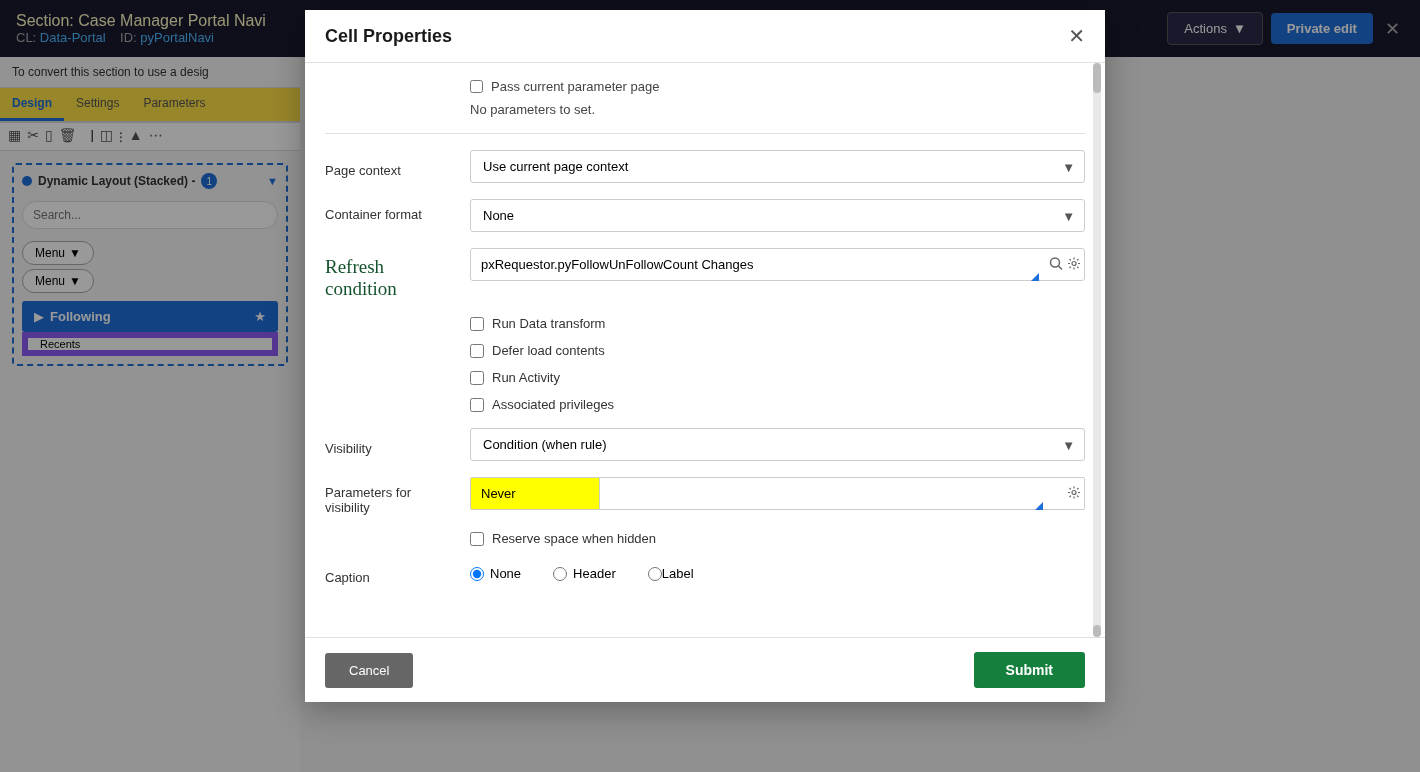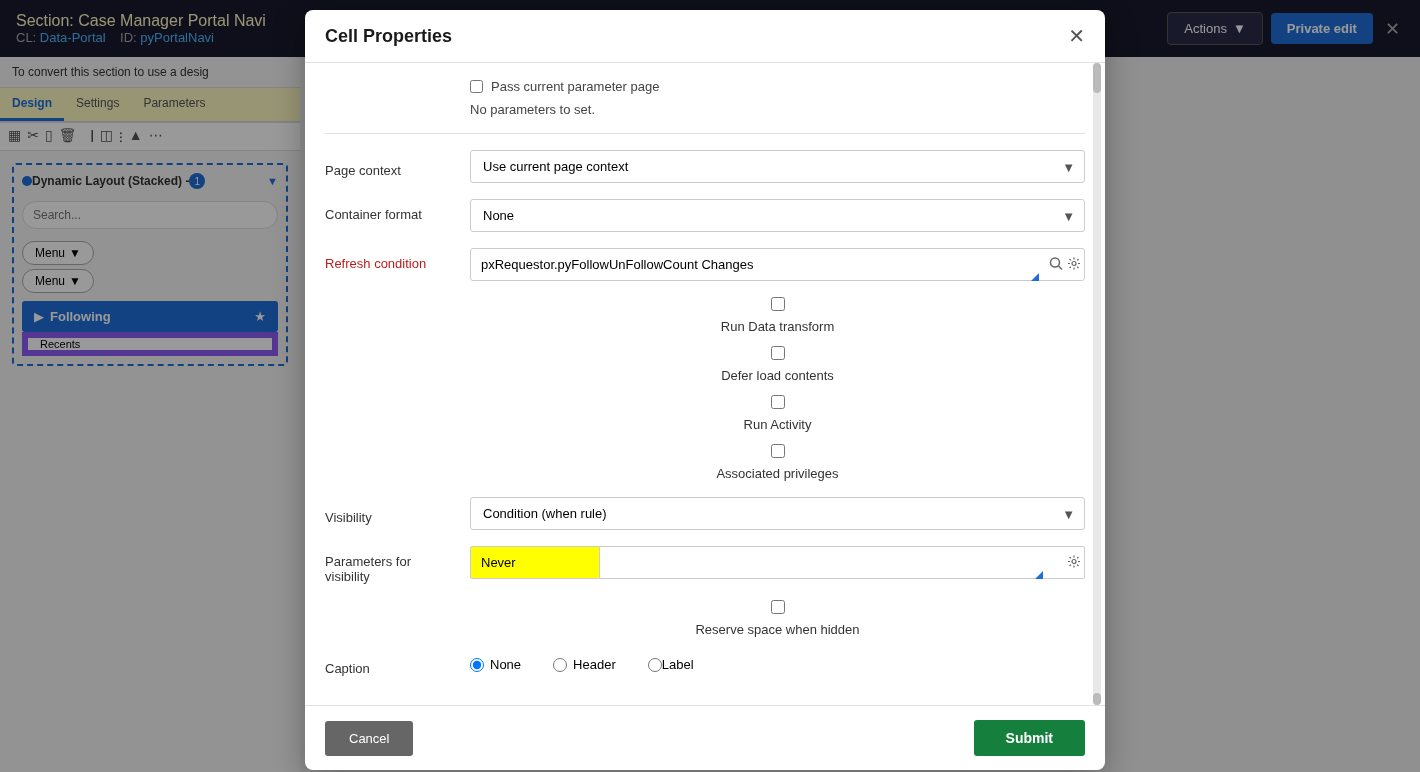--- a/index.html
+++ b/index.html
@@ -48,21 +48,21 @@
 
     
     .modal-overlay {
       position: absolute; top: 0; left: 0; width: 1420px; height: 772px;
       background: rgba(0,0,0,0.4); z-index: 100;
     }
 
     
     .modal {
       position: absolute; top: 10px; left: 305px; width: 800px;
-      background: #fff; border-radius: 8px; box-shadow: 0 8px 32px rgba(0,0,0,0.3);
+      background: #fff; border-radius: 0; box-shadow: 0 8px 32px rgba(0,0,0,0.3);
       z-index: 200; display: flex; flex-direction: column;
       max-height: 760px;
     }
     .modal-header {
       display: flex; align-items: center; justify-content: space-between;
       padding: 14px 20px; border-bottom: 1px solid #e0e0e0; flex-shrink: 0;
     }
     .modal-title { font-size: 18px; font-weight: bold; color: #1a1a1a; }
     .modal-close-btn { background: none; border: none; font-size: 20px; cursor: pointer; color: #555; }
 
@@ -88,21 +88,21 @@
 
     
     .input-with-icon { position: relative; width: 100%; }
     .input-with-icon input {
       width: 100%; padding: 8px 40px 8px 10px; border: 1px solid #ccc; border-radius: 3px; font-size: 13px;
     }
     .input-icons { position: absolute; right: 8px; top: 50%; transform: translateY(-50%); display: flex; gap: 4px; }
     .input-icon-btn { background: none; border: none; cursor: pointer; color: #888; font-size: 14px; }
 
     
-    .checkbox-row { display: flex; align-items: center; gap: 8px; margin-bottom: 12px; margin-left: 145px; flex-direction: column; }
+    .checkbox-row { display: flex; align-items: center; gap: 8px; margin-bottom: 12px; margin-left: 145px; }
     .checkbox-row input[type="checkbox"] { width: 14px; height: 14px; cursor: pointer; }
     .checkbox-label { font-size: 13px; color: #333; }
 
     
     .radio-group { display: flex; gap: 32px; align-items: center; }
     .radio-item { display: flex; align-items: center; gap: 6px; cursor: pointer; font-size: 13px; }
     .radio-item input[type="radio"] { width: 14px; height: 14px; cursor: pointer; }
 
     
     .pass-param-row { display: flex; align-items: center; gap: 8px; margin-bottom: 8px; }
@@ -142,40 +142,40 @@
       <span>Actions</span>
       <span>▼</span>
     </button>
     <button class="private-edit-btn">Private edit</button>
     <button class="top-close-btn">✕</button>
   </div>
 </div>
 
 <div class="left-panel" style="position:absolute;top:57px;left:0;width:300px;bottom:0;background:#f5f5f5;overflow:hidden;">
   <div class="convert-msg" style="padding:8px 12px;font-size:12px;color:#333;border-bottom:1px solid #ddd;">To convert this section to use a desig</div>
-  <div class="left-panel-tabs" style="display:flex;background:#fef9c3;border-bottom:2px solid #ddd;">
+  <div class="left-panel-tabs" style="display:flex;background:#fde047;border-bottom:2px solid #ddd;">
     <div class="left-panel-tab active" style="padding:8px 12px;cursor:pointer;font-size:12px;color:#1e6fd9;border-bottom:3px solid #1e6fd9;font-weight:bold;">Design</div>
     <div class="left-panel-tab" style="padding:8px 12px;cursor:pointer;font-size:12px;color:#555;">Settings</div>
     <div class="left-panel-tab" style="padding:8px 12px;cursor:pointer;font-size:12px;color:#555;">Parameters</div>
   </div>
   <div class="left-toolbar" style="background:#fff;padding:4px 8px;display:flex;gap:6px;border-bottom:1px solid #ddd;">
     <span style="cursor:pointer;color:#555;font-size:14px;">▦</span>
     <span style="cursor:pointer;color:#555;font-size:14px;">✂</span>
     <span style="cursor:pointer;color:#555;font-size:14px;">▯</span>
     <span style="cursor:pointer;color:#555;font-size:14px;">🗑</span>
     <span style="margin-left:8px;">|</span>
     <span style="cursor:pointer;color:#555;font-size:14px;">◫</span>
     <span style="cursor:pointer;color:#555;font-size:14px;">⁝</span>
     <span style="cursor:pointer;color:#555;font-size:14px;">▲</span>
     <span style="cursor:pointer;color:#555;font-size:14px;">⋯</span>
   </div>
   <div style="padding:12px;">
 
     <div style="border:2px dashed #1e6fd9;padding:8px;border-radius:4px;">
-      <div style="display:flex;align-items:center;margin-bottom:8px;">
+      <div style="display:flex;align-items:center;gap:6px;margin-bottom:8px;">
         <span style="width:10px;height:10px;background:#1e6fd9;border-radius:50%;display:inline-block;"></span>
         <span style="font-size:12px;color:#333;font-weight:bold;">Dynamic Layout (Stacked) -</span>
         <span style="background:#1e6fd9;color:white;border-radius:50%;width:16px;height:16px;font-size:10px;display:inline-flex;align-items:center;justify-content:center;">1</span>
         <span style="color:#1e6fd9;cursor:pointer;font-size:11px;margin-left:auto;">▼</span>
       </div>
       <input type="text" class="search-box" style="width: 100%; padding: 6px 10px; border: 1px solid rgb(221, 221, 221); border-radius: 20px; font-size: 12px; margin: 4px 0px 8px;" placeholder="Search...">
       <button class="menu-btn" style="background:white;border:1px solid #aaa;border-radius:20px;padding:4px 12px;font-size:12px;cursor:pointer;display:flex;align-items:center;gap:4px;margin:4px 0;">
         <span>Menu</span>
           <span>▼</span>
       </button>
@@ -240,21 +240,21 @@
         <div class="dropdown-wrapper" style="position:relative;width:100%;">
           <select style="width:100%;padding:8px 12px;border:1px solid #ccc;border-radius:3px;font-size:13px;background:white;cursor:pointer;appearance:none;">
             <option>None</option>
           </select>
           <span class="dropdown-arrow" style="position:absolute;right:10px;top:50%;transform:translateY(-50%);pointer-events:none;color:#555;">▼</span>
         </div>
       </div>
     </div>
 
     <div class="form-row" style="display:flex;align-items:flex-start;margin-bottom:16px;">
-      <div class="form-label" style="width:145px;flex-shrink:0;font-size:13px;color:#b91c1c;padding-right:12px;padding-top:8px;">Refresh condition</div>
+      <div class="form-label" style="width:145px;flex-shrink:0;font-size:19px;color:#14532d;padding-right:12px;padding-top:8px;font-family:Liberation Serif, serif;">Refresh condition</div>
       <div class="form-control" style="flex:1;">
         <div class="input-with-icon" style="position:relative;width:100%;display:flex;align-items:center;">
           <input type="text" value="pxRequestor.pyFollowUnFollowCount Changes" style="flex: 1 1 0%; padding: 8px 70px 8px 10px; border: 1px solid rgb(204, 204, 204); border-radius: 3px; font-size: 13px;">
 
           <span style="position:absolute;right:46px;bottom:0;width:0;height:0;border-left:8px solid transparent;border-bottom:8px solid #1e6fd9;"></span>
           <div class="input-icons" style="position:absolute;right:4px;top:50%;transform:translateY(-50%);display:flex;gap:4px;">
             <button class="input-icon-btn" title="Search">
               <svg width="14" height="14" viewBox="0 0 14 14" fill="none">
                   <circle cx="6" cy="6" r="4.5" stroke="#666" stroke-width="1.5"></circle>
                   <line x1="9.5" y1="9.5" x2="13" y2="13" stroke="#666" stroke-width="1.5"></line>

